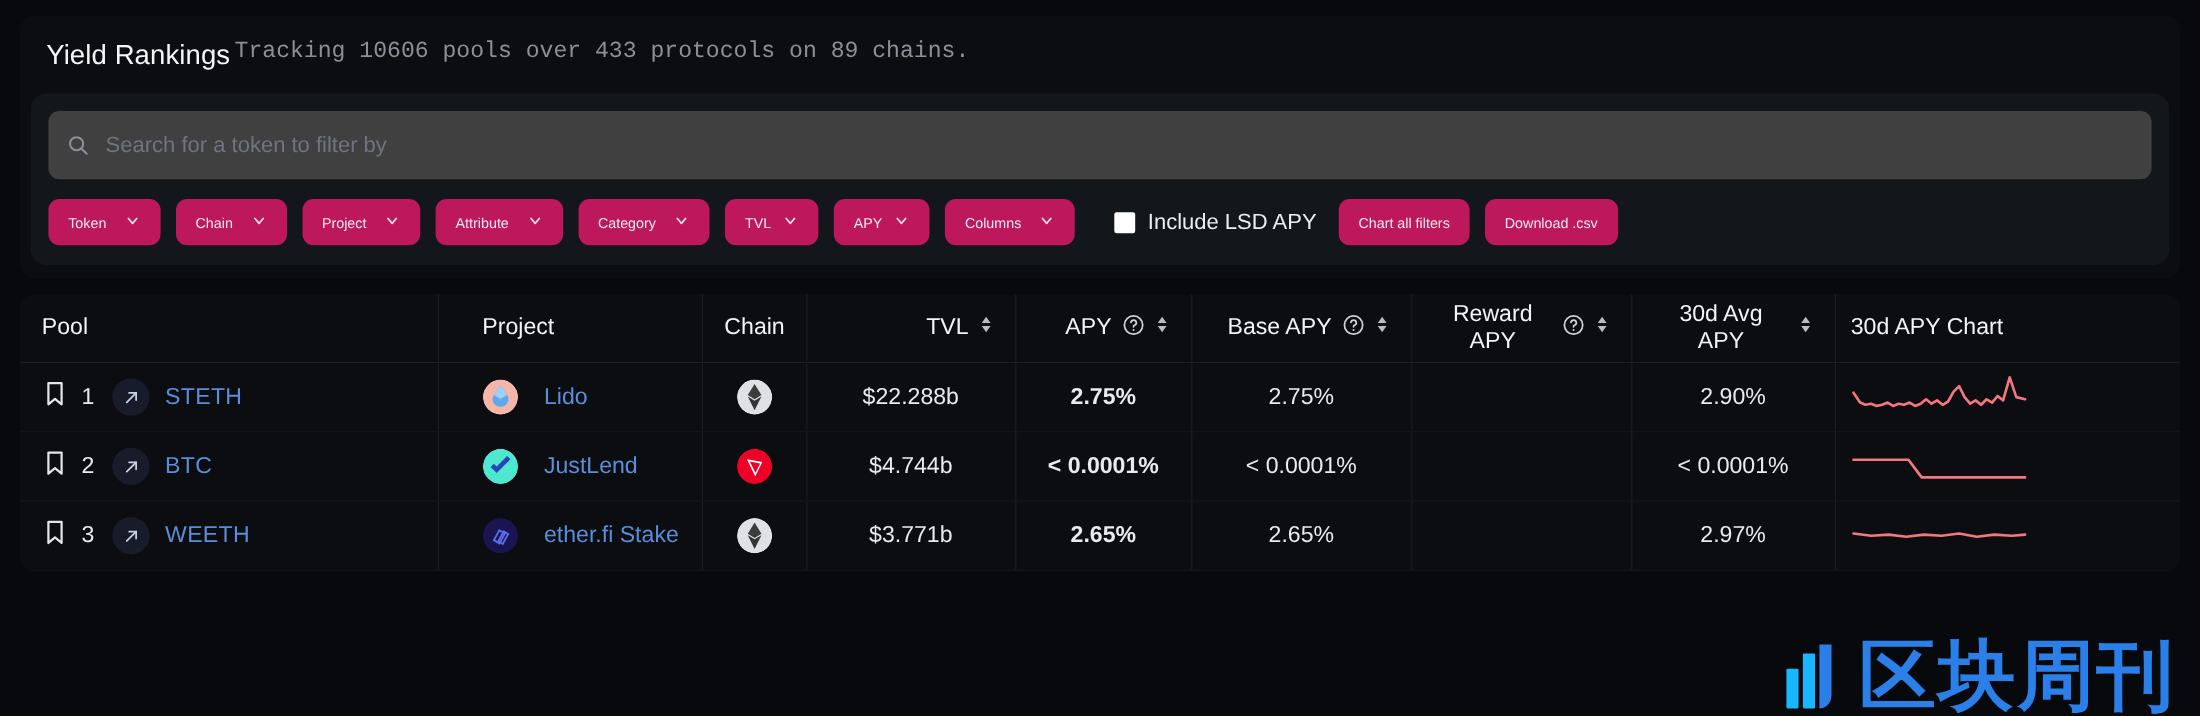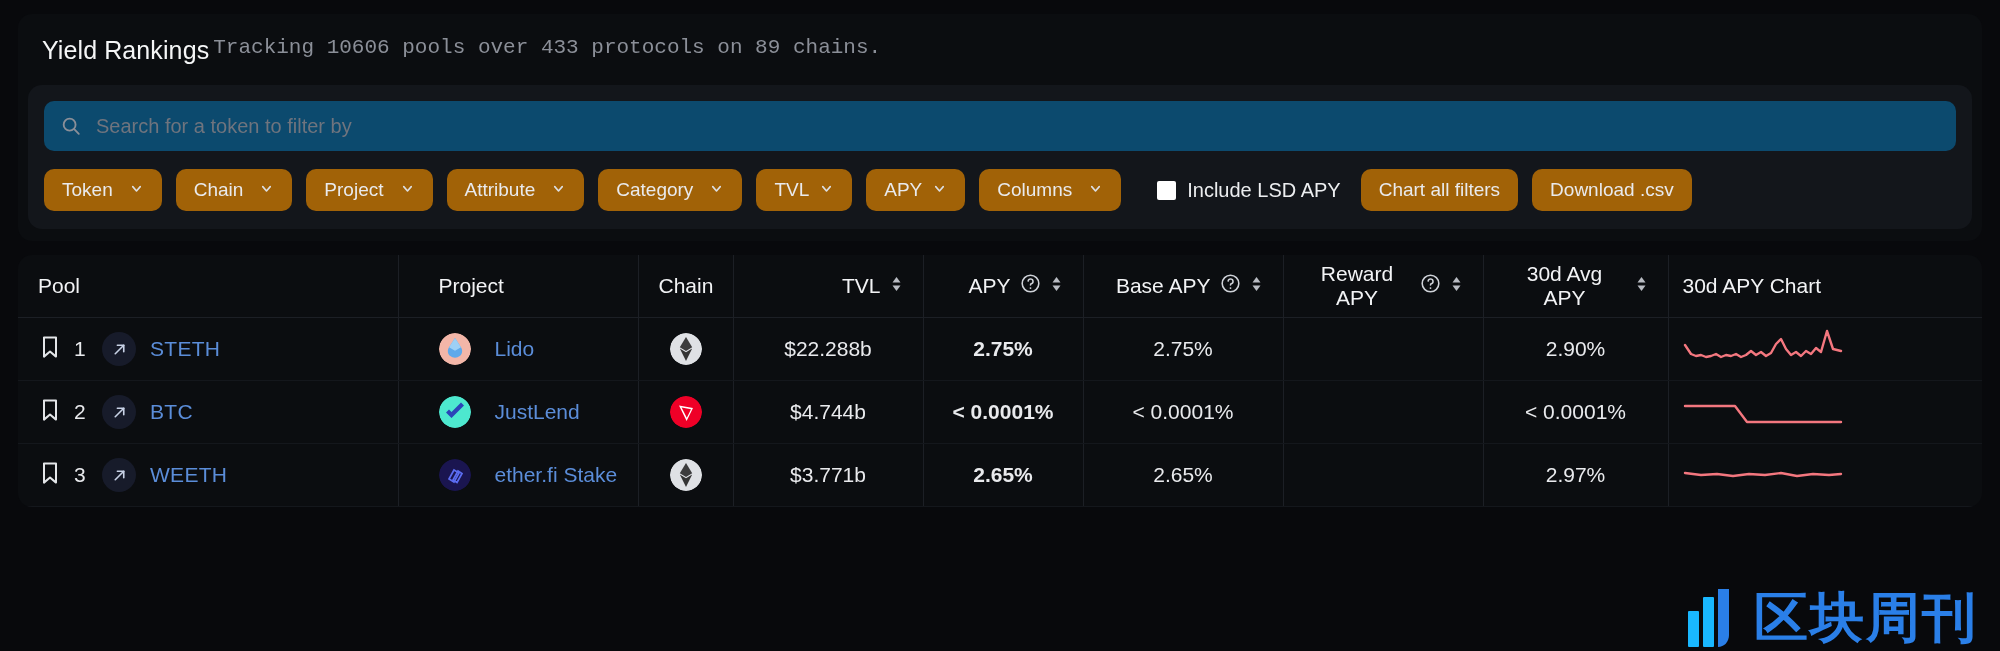--- a/index.html
+++ b/index.html
@@ -26,40 +26,40 @@
   .title-sub { font-size: 21px; color: #8b8f98; font-weight: 400; font-family: Liberation Mono, monospace; }
 
   .filters-card {
     background: #13161b;
     border-radius: 14px;
     margin: 0 10px 12px 10px;
     padding: 16px 16px 18px 16px;
   }
   .search-wrap {
     display: flex; align-items: center; gap: 14px;
-    background: #0c4a6e;
+    background: #404040;
     border-radius: 10px;
-    height: 50px;
+    height: 62px;
     padding: 0 16px;
     margin-bottom: 18px;
   }
   .search-wrap svg { flex: 0 0 auto; display:block; }
   .search-input {
     flex: 1 1 auto; background: transparent; border: 0; outline: none;
     color: #e6e7ea; font-size: 20px; font-family: "Liberation Sans", sans-serif;
   }
   .search-input::placeholder { color: #6f747e; }
 
   .filter-row { display: flex; align-items: center; gap: 14px; }
   .fbtn {
     display: inline-flex; align-items: center; justify-content: center; gap: 16px;
-    background: #a16207; color: #e9eaed;
+    background: #be185d; color: #e9eaed;
     border: 0; border-radius: 10px;
     height: 42px; padding: 0 18px;
-    font-size: 19px; font-family: "Liberation Sans", sans-serif;
+    font-size: 13px; font-family: "Liberation Sans", sans-serif;
     cursor: pointer; white-space: nowrap;
   }
   .fbtn .chev { display: block; }
   .fbtn.plain { gap: 0; }
 
   .lsd { display: inline-flex; align-items: center; gap: 11px; margin: 0 6px 0 8px; white-space: nowrap; padding-left: 14px; }
   .lsd .box { width: 19px; height: 19px; background: #ffffff; border-radius: 2px; display: block; }
   .lsd .lbl { font-size: 20px; color: #eceef0; }
 
   
@@ -540,16 +540,16 @@
       </tbody>
     </table>
   </div>
 
   <div class="watermark">
     <svg width="60" height="64" viewBox="0 0 60 64">
       <rect x="4" y="26" width="11" height="36" rx="1" fill="#19b7ff"></rect>
       <rect x="19" y="12" width="11" height="50" rx="1" fill="#19b7ff"></rect>
       <path d="M34 4h11v46c0 7-5 12-11 12V4z" fill="#2a7fe8"></path>
     </svg>
-    <span style="font-size:54px;color:#2a7fe8;font-weight:bold;letter-spacing:2px;line-height:1;">区块周刊</span>
+    <span style="font-size:70px;color:#2a7fe8;font-weight:bold;letter-spacing:2px;line-height:1;">区块周刊</span>
   </div>
 
 </div>
 
 </body></html>

